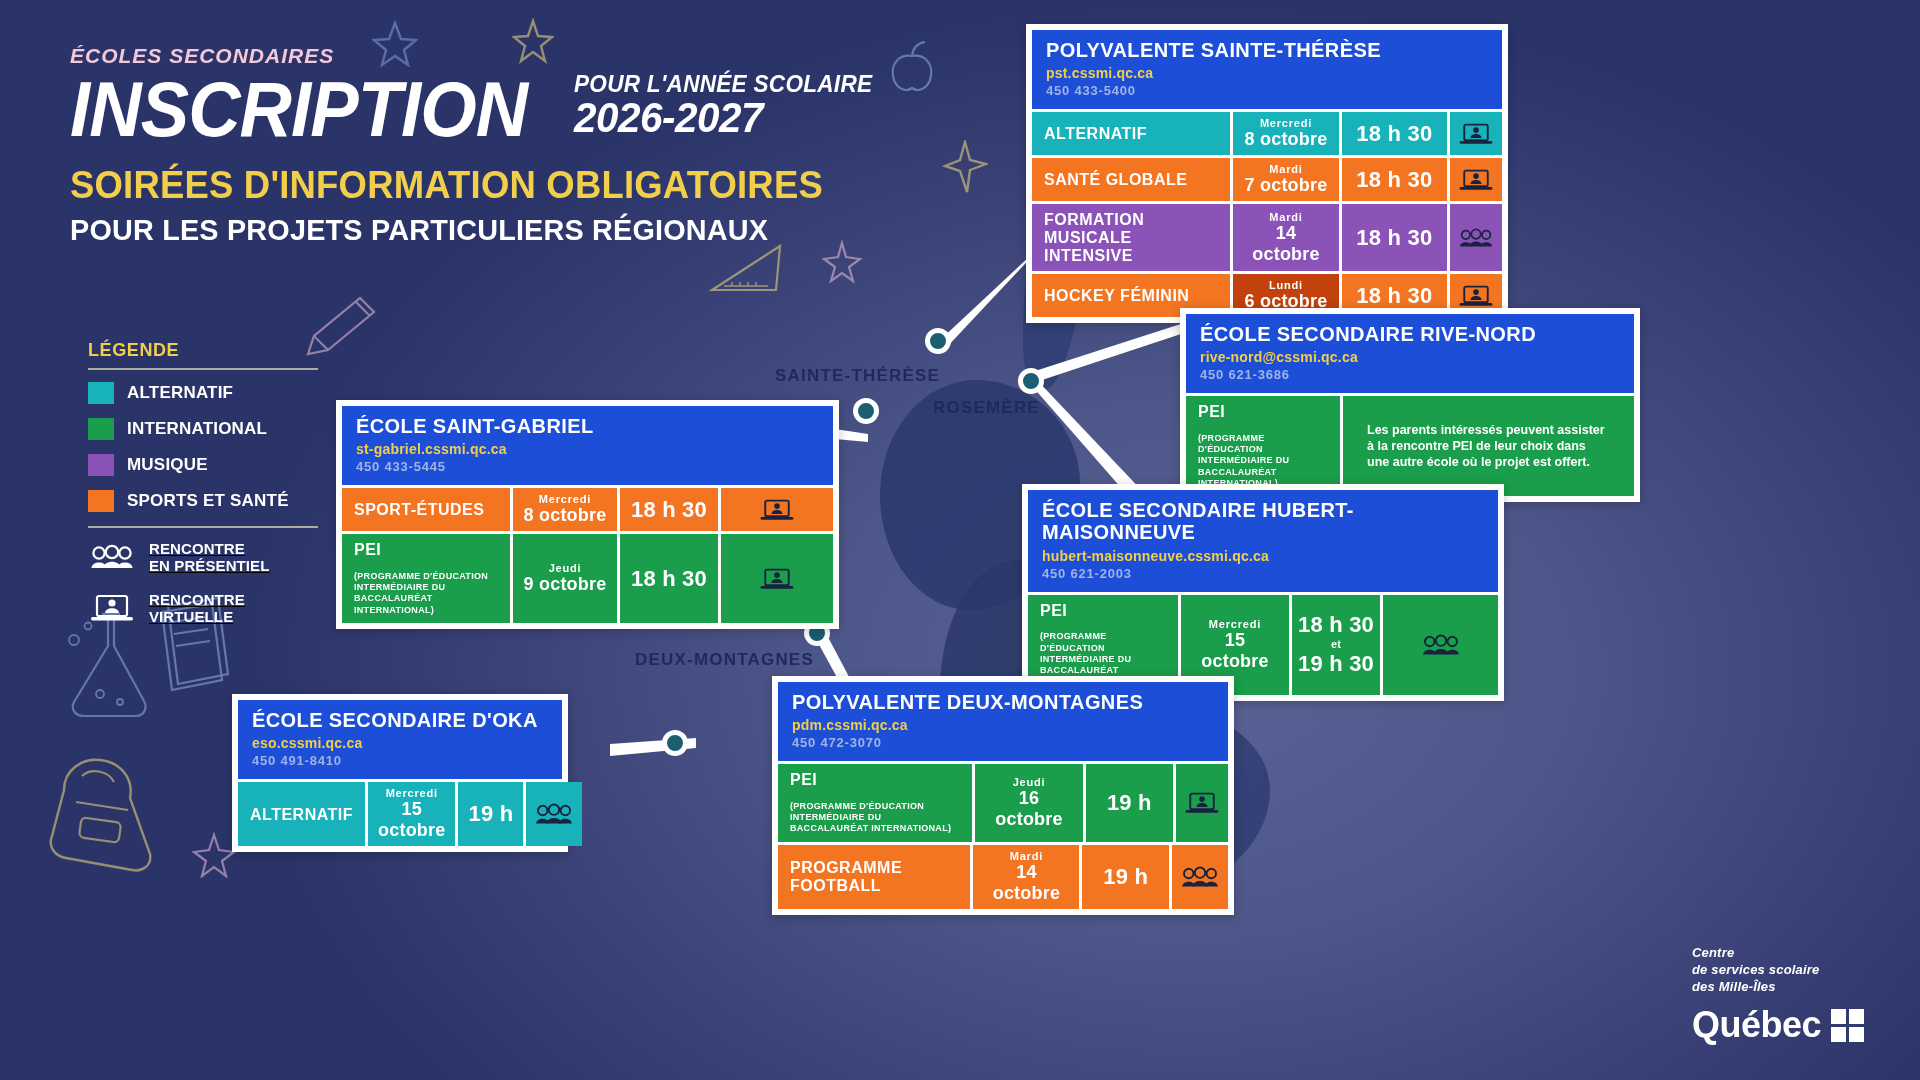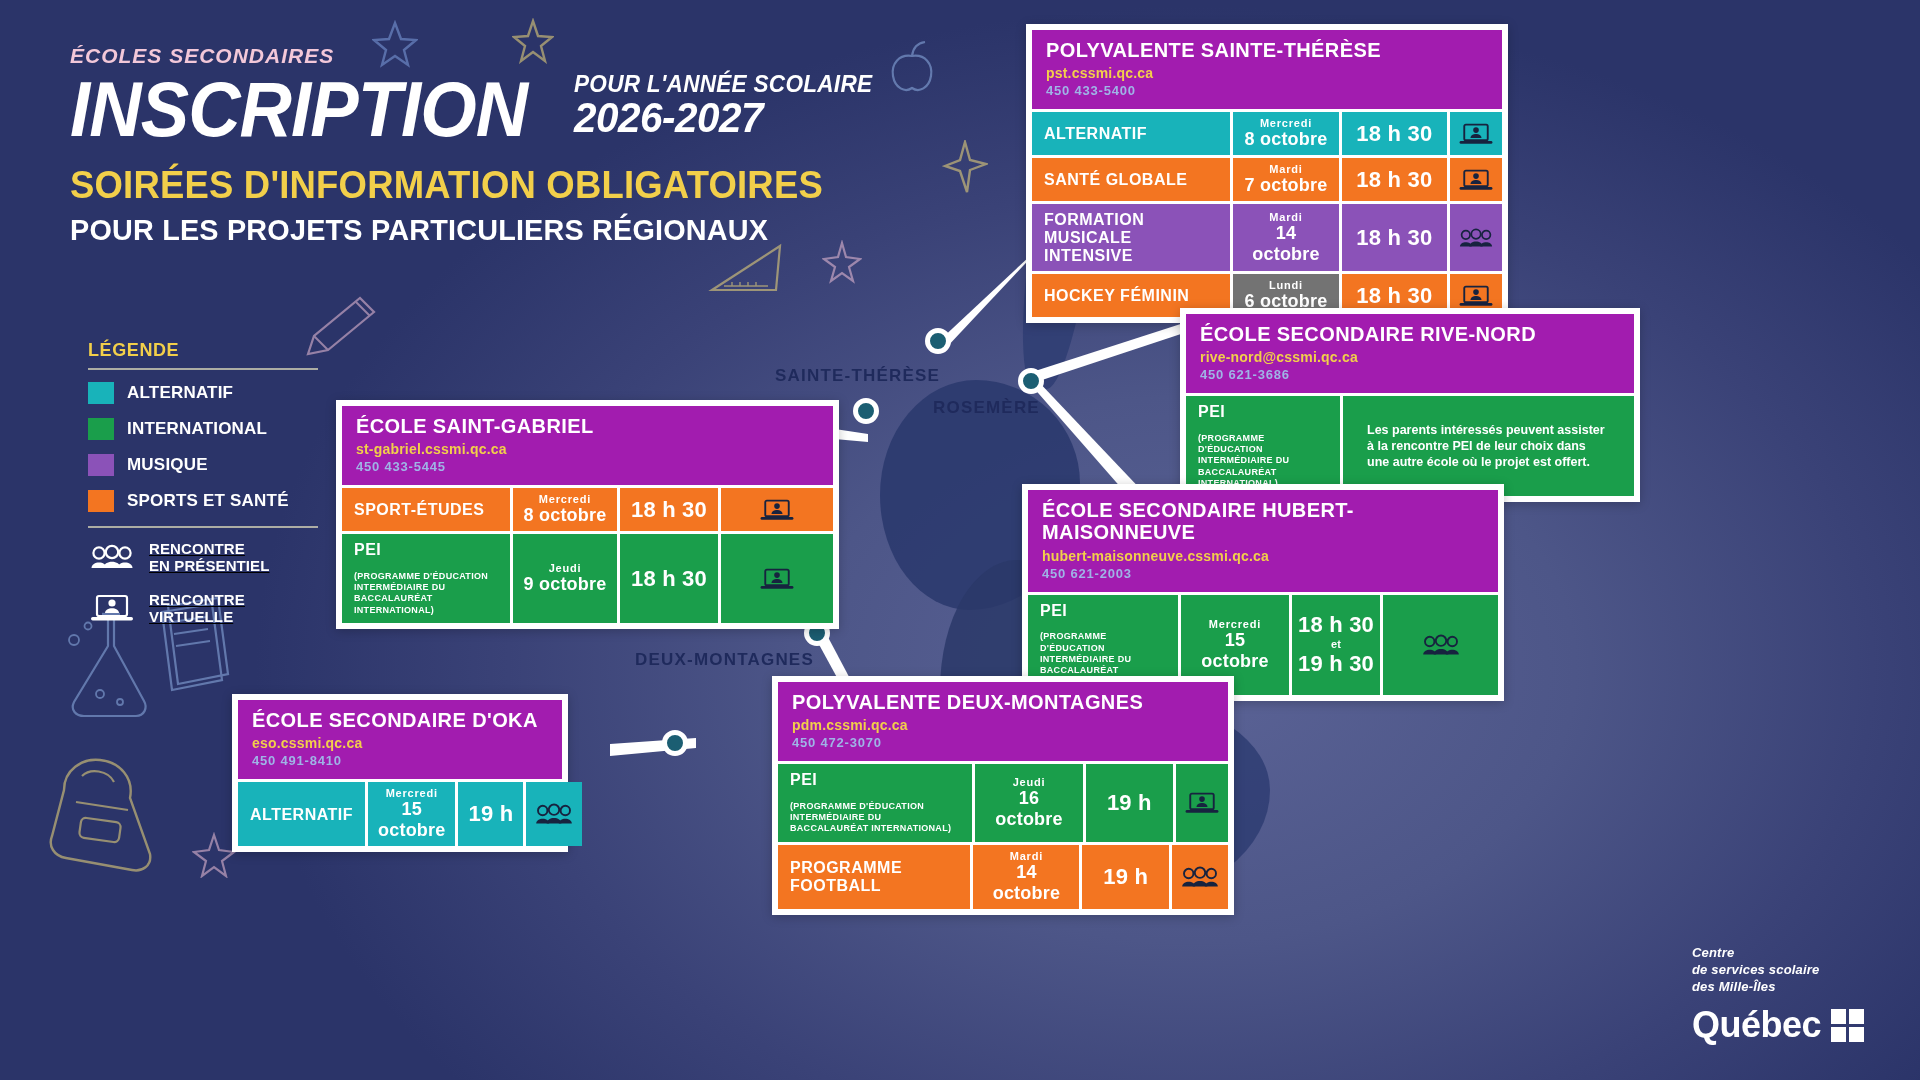--- a/index.html
+++ b/index.html
@@ -97,21 +97,21 @@
     position: absolute; width: 26px; height: 26px; border-radius: 50%;
     background: #1b5e72; border: 5px solid #ffffff; z-index: 6;
   }
   .connector { position: absolute; z-index: 4; }
 
   
   .card {
     position: absolute; background: #ffffff; padding: 6px;
     z-index: 8; box-shadow: 0 2px 10px rgba(0,0,0,.22);
   }
-  .card-head { background: #a21caf; padding: 9px 14px 11px; }
+  .card-head { background: #1d4ed8; padding: 9px 14px 11px; }
   .card-name {
     font-size: 20px; font-weight: bold; color: #ffffff;
     letter-spacing: .4px; line-height: 1.12;
   }
   .card-web {
     font-size: 14px; font-weight: bold; color: #f2cf4a;
     margin-top: 4px; letter-spacing: .2px;
   }
   .card-tel {
     font-size: 13px; font-weight: bold; color: #9fb4e6;
@@ -398,21 +398,21 @@
               <circle cx="36" cy="9" r="5.4" fill="none" stroke="#17233f" stroke-width="2.2"></circle>
               <path d="M28.5 24 C28.5 16.5 43.5 16.5 43.5 24 Z" fill="#17233f"></path>
             </svg>
         </div>
       </div>
 
       <div class="prow">
         <div class="cell c-prog" style="background:#f37521;width:212px;">
           <div class="prog-title">HOCKEY FÉMININ</div>
         </div>
-        <div class="cell c-date" style="background:#737373;width:112px;">
+        <div class="cell c-date" style="background:#c2410c;width:112px;">
           <div class="date-day">Lundi</div>
           <div class="date-num">6 octobre</div>
         </div>
         <div class="cell c-time" style="background:#f37521;width:112px;">
           <div class="time-txt">18 h 30</div>
         </div>
         <div class="cell c-icon" style="background:#f37521;width:52px;">
           <svg width="36" height="26" viewBox="0 0 46 30">
               <rect x="8" y="3" width="30" height="20" rx="2" fill="none" stroke="#17233f" stroke-width="2.4"></rect>
               <circle cx="23" cy="10" r="3.6" fill="#17233f"></circle>

